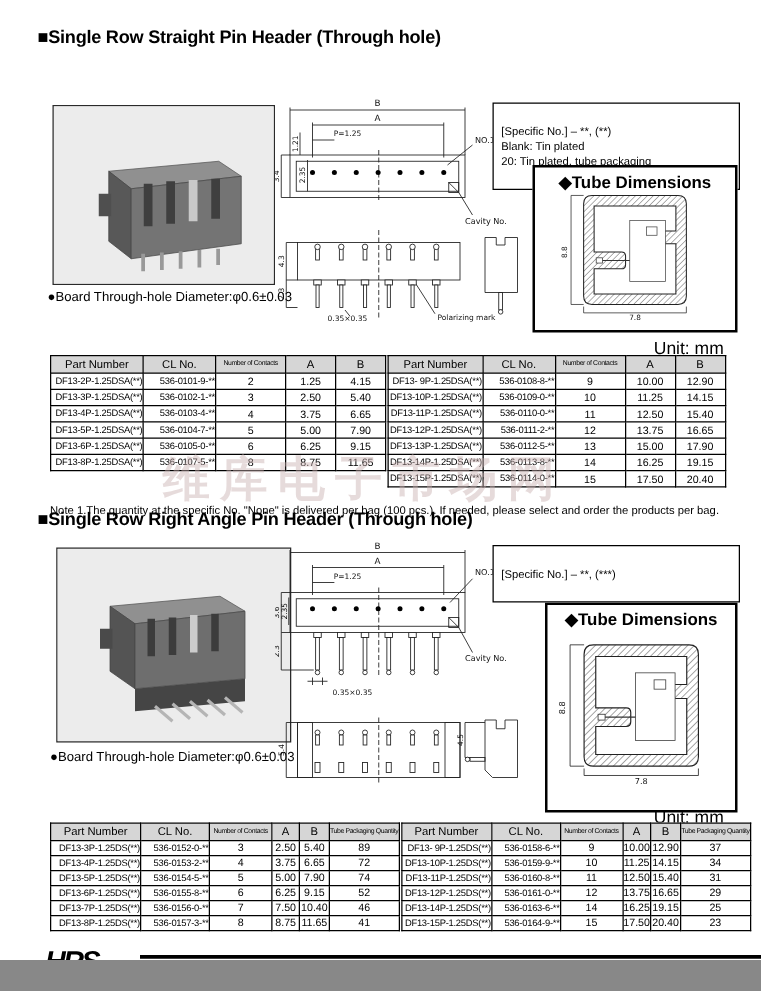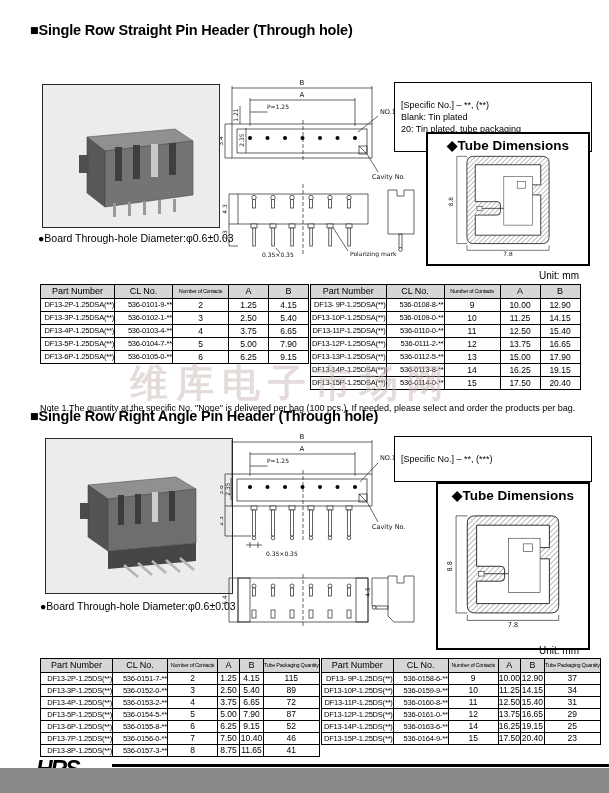--- a/index.html
+++ b/index.html
@@ -5,21 +5,21 @@
   html,body{margin:0;padding:0;background:#888;}
   .page{position:relative;width:609px;height:768px;background:#ffffff;overflow:hidden;
         font-family:"Liberation Sans",sans-serif;color:#000;}
   .abs{position:absolute;}
   .sec-title{font-size:14.5px;font-weight:bold;letter-spacing:-0.2px;white-space:nowrap;}
   .photo-box{border:1px solid #2a2a2a;background:#ececec;}
   .board-note{font-size:10.5px;white-space:nowrap;}
   .spec-box{border:1.5px solid #000;background:#fff;padding:16px 6px;font-size:9px;line-height:1.35;white-space:nowrap;}
   .tube-box{border:2px solid #000;background:#fff;text-align:center;}
   .tube-title{font-size:13.5px;font-weight:bold;margin-top:3px;white-space:nowrap;}
-  .unit{font-size:10px;}
+  .unit{font-size:14px;}
   .note{font-size:9px;white-space:nowrap;margin-top:19px;}
   .tables{display:flex;gap:1px;align-items:flex-start;}
   .tbl{border-collapse:collapse;table-layout:fixed;background:#fff;}
   .tbl th,.tbl td{border:1px solid #000;padding:0;overflow:hidden;white-space:nowrap;}
   .tbl th{background:#d6d6d6;font-weight:normal;font-size:9px;height:13px;line-height:13px;text-align:center;}
   .tbl th.noc{font-size:5.5px;letter-spacing:-0.3px;}
   .tbl td{font-size:8.5px;height:12px;line-height:12px;text-align:center;}
   .tbl td.pn,.tbl td.cl{text-align:right;font-size:7.5px;padding-left:1px;letter-spacing:-0.2px;}
   .t2 td{height:11px;line-height:11px;}
   .watermark{font-size:38px;letter-spacing:8px;color:rgba(200,175,175,0.45);white-space:nowrap;
@@ -220,20 +220,27 @@
             <td class="noc">5</td>
             <td class="num">5.00</td>
             <td class="num">7.90</td>
           </tr>
           <tr>
             <td class="pn">DF13-6P-1.25DSA(**)</td>
             <td class="cl">536-0105-0-**</td>
             <td class="noc">6</td>
             <td class="num">6.25</td>
             <td class="num">9.15</td>
+          </tr>
+          <tr>
+            <td class="pn">DF13-8P-1.25DSA(**)</td>
+            <td class="cl">536-0107-5-**</td>
+            <td class="noc">8</td>
+            <td class="num">8.75</td>
+            <td class="num">11.65</td>
           </tr>
         </tbody>
     </table>
     <table class="tbl t1">
       <colgroup>
           <col style="width:74px">
           <col style="width:58px">
           <col style="width:56px">
           <col style="width:40px">
           <col style="width:40px">
@@ -476,28 +483,20 @@
             <th class="pn">Part Number</th>
             <th class="cl">CL No.</th>
             <th class="noc">Number of Contacts</th>
             <th class="num">A</th>
             <th class="num">B</th>
             <th class="noc">Tube Packaging Quantity</th>
           </tr>
         </thead>
       <tbody>
           <tr>
-            <td class="pn">DF13-2P-1.25DS(**)</td>
-            <td class="cl">536-0151-7-**</td>
-            <td class="noc">2</td>
-            <td class="num">1.25</td>
-            <td class="num">4.15</td>
-            <td>115</td>
-          </tr>
-          <tr>
             <td class="pn">DF13-3P-1.25DS(**)</td>
             <td class="cl">536-0152-0-**</td>
             <td class="noc">3</td>
             <td class="num">2.50</td>
             <td class="num">5.40</td>
             <td>89</td>
           </tr>
           <tr>
             <td class="pn">DF13-4P-1.25DS(**)</td>
             <td class="cl">536-0153-2-**</td>
@@ -505,21 +504,21 @@
             <td class="num">3.75</td>
             <td class="num">6.65</td>
             <td>72</td>
           </tr>
           <tr>
             <td class="pn">DF13-5P-1.25DS(**)</td>
             <td class="cl">536-0154-5-**</td>
             <td class="noc">5</td>
             <td class="num">5.00</td>
             <td class="num">7.90</td>
-            <td>87</td>
+            <td>74</td>
           </tr>
           <tr>
             <td class="pn">DF13-6P-1.25DS(**)</td>
             <td class="cl">536-0155-8-**</td>
             <td class="noc">6</td>
             <td class="num">6.25</td>
             <td class="num">9.15</td>
             <td>52</td>
           </tr>
           <tr>

